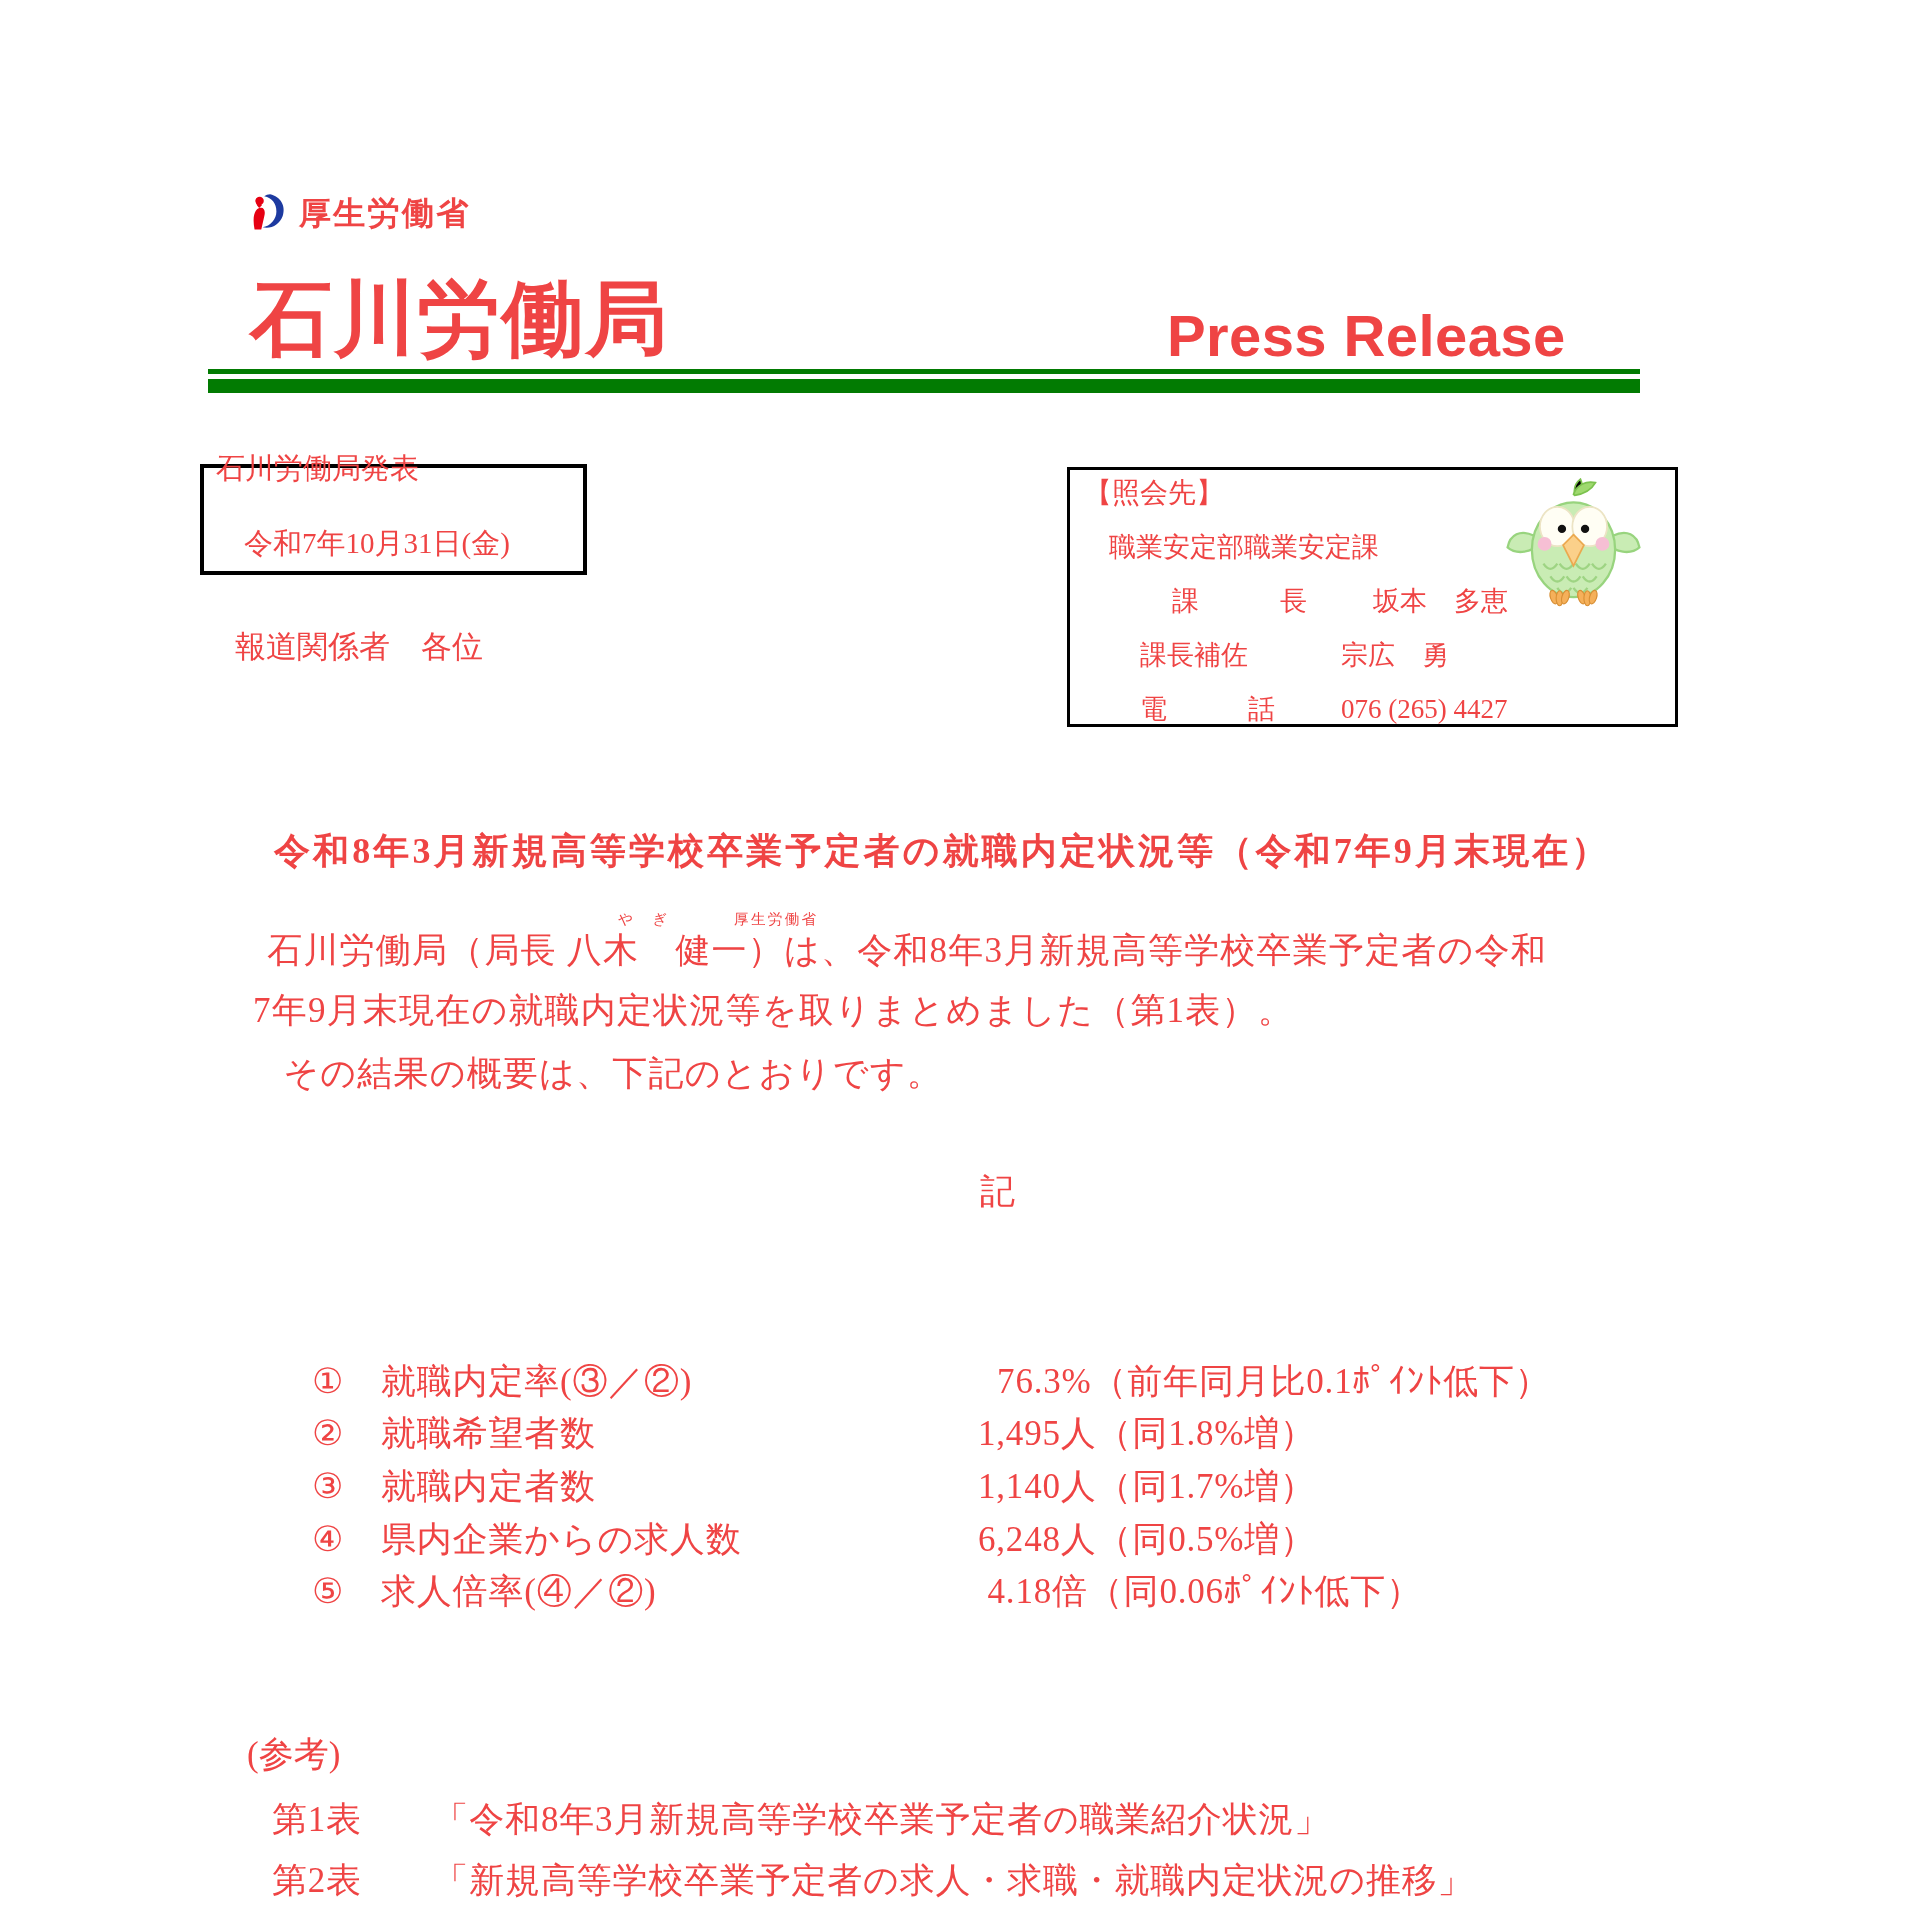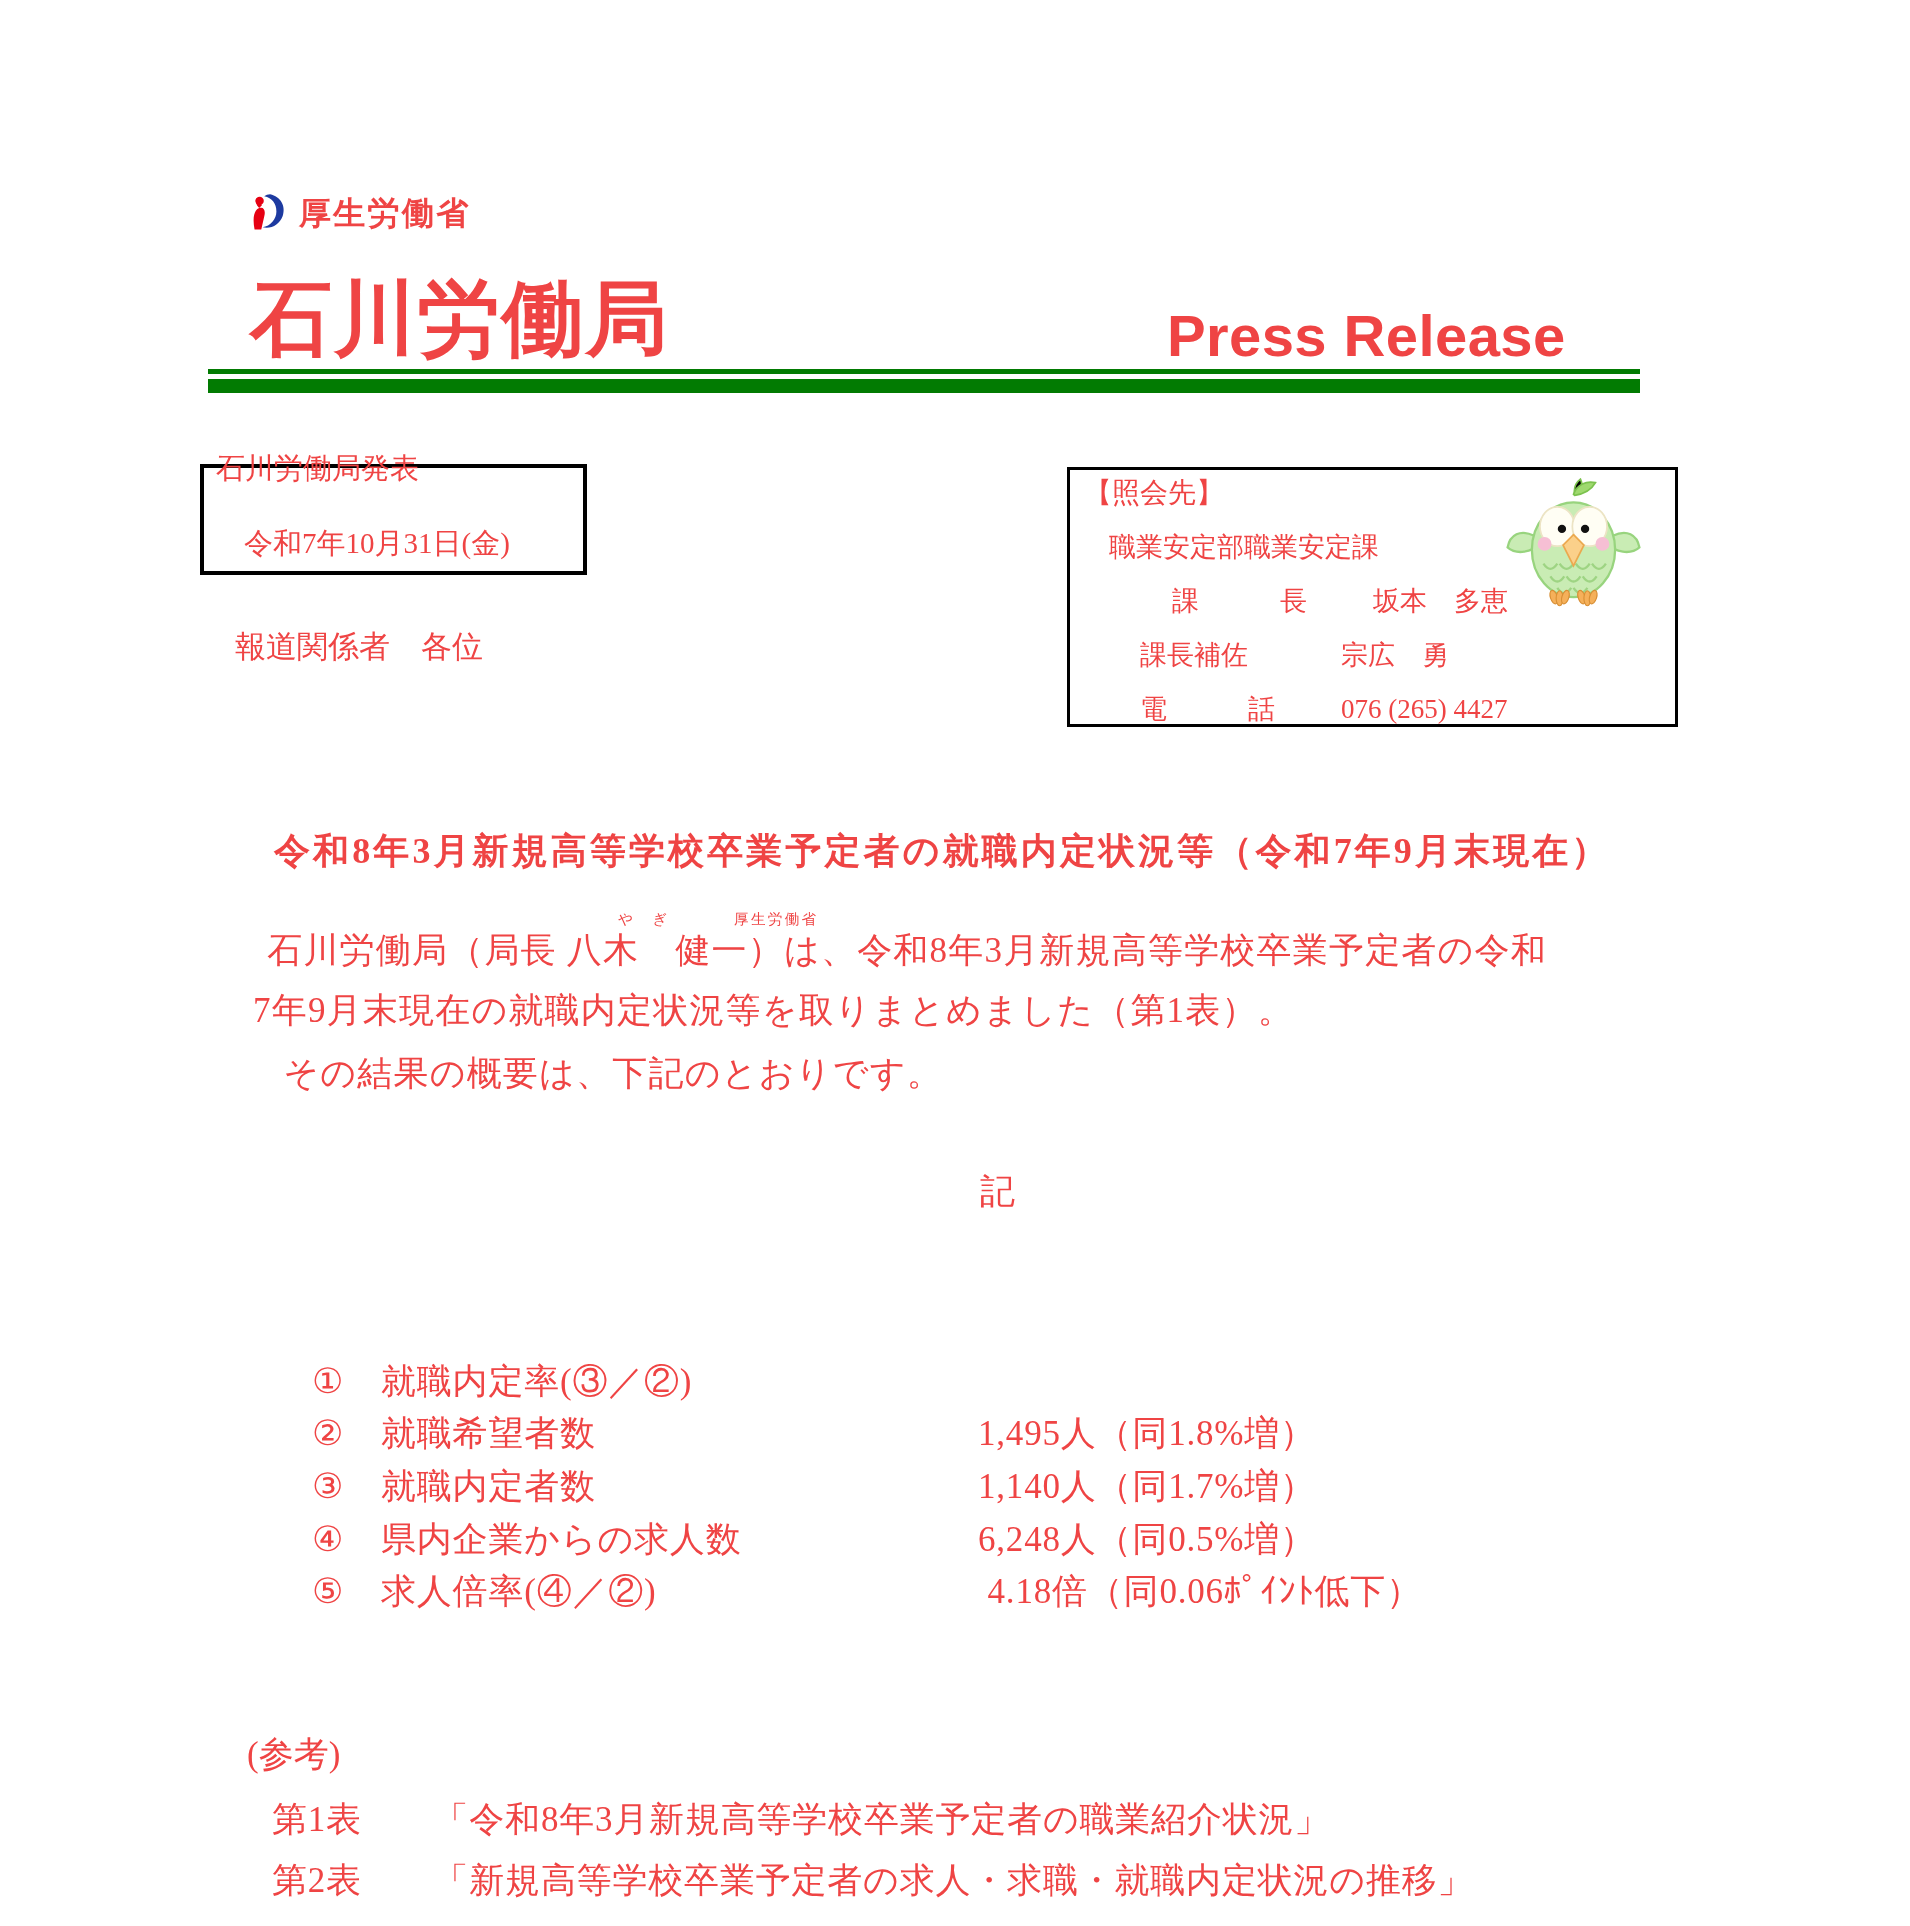--- a/index.html
+++ b/index.html
@@ -119,20 +119,21 @@
 
   <div class="abs serif furigana furi1">や　ぎ</div>
   <div class="abs serif furigana furi2">厚生労働省</div>
   <div class="abs serif body-line bl1">　石川労働局（局長 八木　健一）は、令和8年3月新規高等学校卒業予定者の令和</div>
   <div class="abs serif body-line bl2">7年9月末現在の就職内定状況等を取りまとめました（第1表）。</div>
   <div class="abs serif body-line bl3">　その結果の概要は、下記のとおりです。</div>
   <div class="abs serif ki">記</div>
 
   <div class="abs serif item-num i1">①</div>
   <div class="abs serif item-label i1">就職内定率(③／②)</div>
+  <div class="abs serif item-value i1">  76.3%（前年同月比0.1ﾎﾟｲﾝﾄ低下）</div>
 
   <div class="abs serif item-num i2">②</div>
   <div class="abs serif item-label i2">就職希望者数</div>
   <div class="abs serif item-value i2">1,495人（同1.8%増）</div>
 
   <div class="abs serif item-num i3">③</div>
   <div class="abs serif item-label i3">就職内定者数</div>
   <div class="abs serif item-value i3">1,140人（同1.7%増）</div>
 
   <div class="abs serif item-num i4">④</div>

